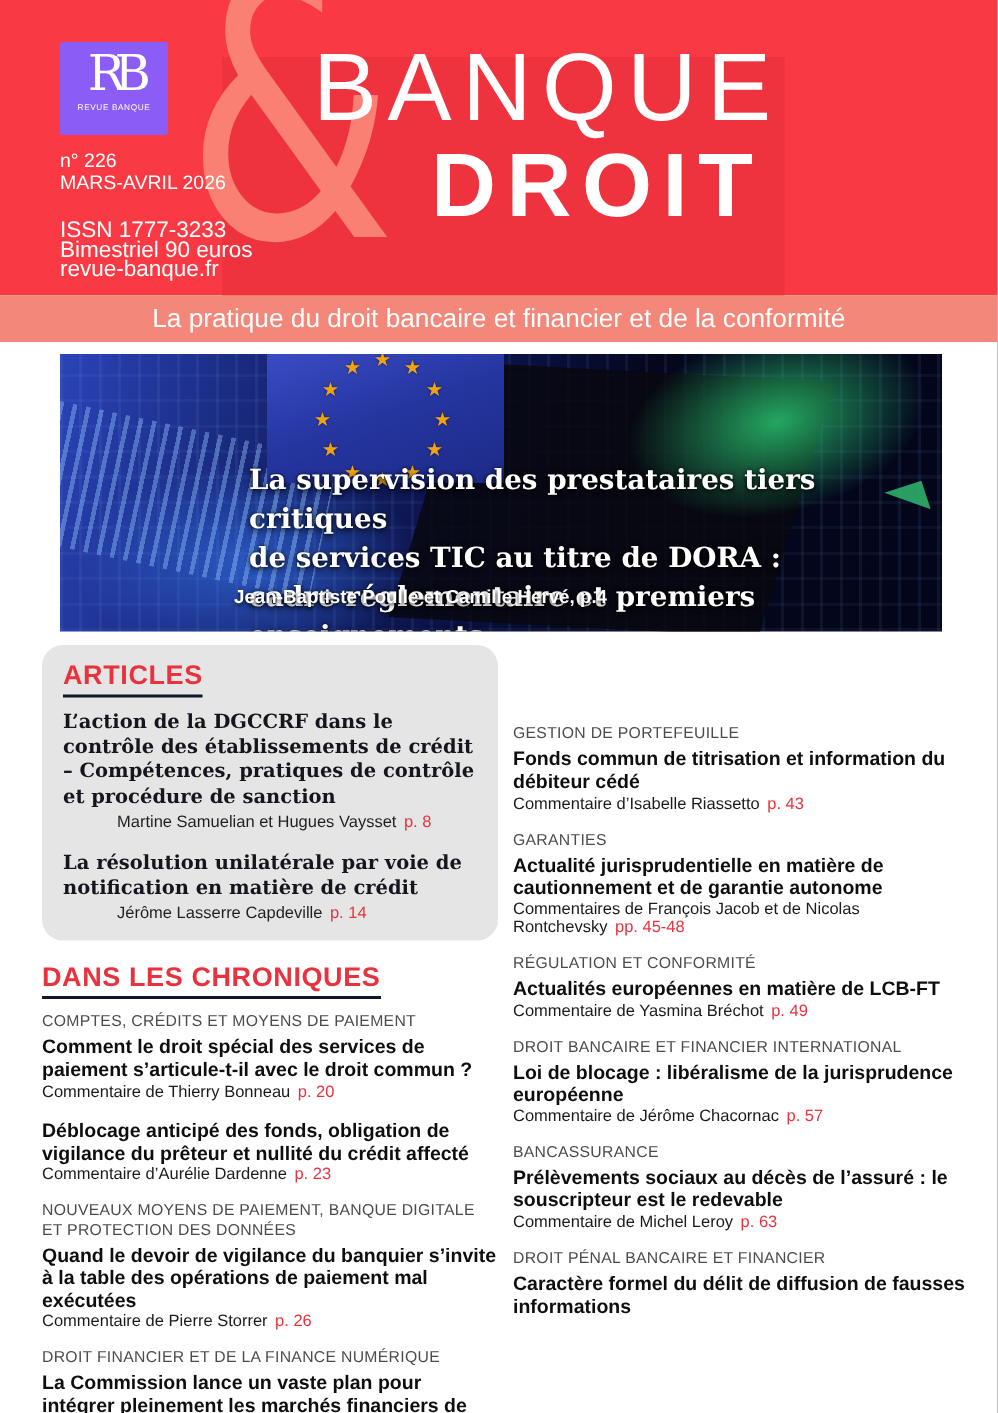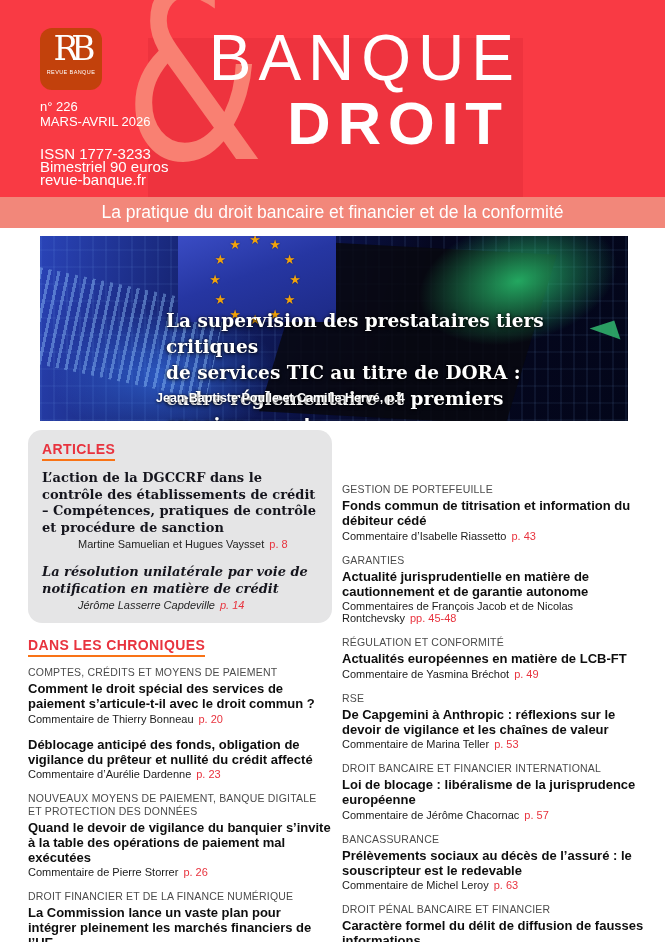--- a/index.html
+++ b/index.html
@@ -10,22 +10,22 @@
   .masthead{position:absolute;top:0;left:0;width:665px;height:197px;background:#f93a44;}
   .title-box{position:absolute;left:148px;top:38px;width:375px;height:159px;background:#ee333e;}
   .amp{position:absolute;left:124px;top:-46px;z-index:1;color:#f98072;
        font-family:"DejaVu Sans",sans-serif;font-size:242px;line-height:1;
        transform:scaleX(.74);transform-origin:left top;}
   .mast-title{position:absolute;left:148px;top:38px;width:375px;height:159px;z-index:2;}
   .t1{position:absolute;right:2px;top:-12px;color:#fff;font-size:64px;font-weight:300;
       letter-spacing:7px;line-height:1;}
   .t2{position:absolute;right:14px;top:56px;color:#fff;font-size:60px;font-weight:700;
       letter-spacing:7px;line-height:1;}
-  .logo{position:absolute;left:40px;top:28px;width:62px;height:62px;background:#c2410c;
-        border-radius:12px;text-align:center;z-index:3;}
+  .logo{position:absolute;left:40px;top:28px;width:72px;height:62px;background:#8b5cf6;
+        border-radius:2px;text-align:center;z-index:3;}
   .logo-rb{font-family:"DejaVu Serif",serif;color:#fff;font-size:33px;letter-spacing:-7px;
            margin-top:3px;line-height:36px;}
   .logo-sub{font-size:5.5px;color:#fff;letter-spacing:.4px;margin-top:2px;}
   .issue{position:absolute;left:40px;top:99px;color:#fff;font-size:13px;line-height:15px;z-index:3;}
   .meta{position:absolute;left:40px;top:147px;color:#fff;font-size:15px;line-height:13px;z-index:3;}
 
   
   .tagline{position:absolute;top:197px;left:0;width:665px;height:31px;background:#f2877a;
            color:#fff;font-size:17.5px;line-height:30px;text-align:center;}
 
@@ -58,26 +58,26 @@
       text-shadow:0 1px 4px rgba(0,0,0,.9),0 0 2px rgba(0,0,0,.6);margin-left:12px;}
   .hero-authors{position:absolute;left:116px;top:155px;z-index:5;color:#fff;font-size:12.5px;
       font-weight:700;text-shadow:0 1px 3px rgba(0,0,0,.9);}
 
   
   .content{position:absolute;left:28px;top:430px;width:624px;display:flex;gap:10px;}
   .col-left{width:304px;flex:none;}
   .col-right{flex:1;padding-top:53px;}
 
   .articles-box{background:#e5e5e6;border-radius:14px;padding:10px 14px 10px;}
-  .section-heading{display:inline-block;margin:0 0 9px;color:#e8333e;font-size:14px;
-      font-weight:700;letter-spacing:.4px;border-bottom:2px solid #f97316;padding-bottom:2px;}
+  .section-heading{display:inline-block;margin:0 0 9px;color:#e8333e;font-size:18px;
+      font-weight:700;letter-spacing:.4px;border-bottom:2px solid #0f172a;padding-bottom:2px;}
   .chron-heading{margin:14px 0 9px;}
 
   .article{margin-bottom:14px;}
-  .article:last-child{margin-bottom:2px;font-style:italic;}
+  .article:last-child{margin-bottom:2px;}
   .article-title{font-family:"DejaVu Serif",serif;font-weight:700;font-size:13px;
       line-height:16.5px;color:#15151d;}
   .byline{font-size:11px;color:#1f1f1f;margin-top:2px;padding-left:36px;}
   .page-ref{color:#e8333e;margin-left:5px;white-space:nowrap;}
 
   .entry{margin-bottom:12px;}
   .entry-cat{font-size:10.5px;color:#4b4b4b;line-height:12.5px;margin-bottom:2.5px;letter-spacing:.2px;}
   .entry-title{font-size:13px;font-weight:700;color:#0e0e0e;line-height:15px;}
   .entry-comment{font-size:11px;color:#1a1a1a;margin-top:1.5px;}
 </style>
@@ -201,25 +201,20 @@
     <div class="entry-title">Actualité jurisprudentielle en matière de cautionnement et de garantie autonome</div>
     <div class="entry-comment"><span class="comment-name">Commentaires de François Jacob et de Nicolas Rontchevsky</span><span class="page-ref">pp. 45-48</span></div>
   </div>
 
   <div class="entry">
     <div class="entry-cat">RÉGULATION ET CONFORMITÉ</div>
     <div class="entry-title">Actualités européennes en matière de LCB-FT</div>
     <div class="entry-comment"><span class="comment-name">Commentaire de Yasmina Bréchot</span><span class="page-ref">p. 49</span></div>
   </div>
 
-  <div class="entry">
-    <div class="entry-cat">RSE</div>
-    <div class="entry-title">De Capgemini à Anthropic : réflexions sur le devoir de vigilance et les chaînes de valeur</div>
-    <div class="entry-comment"><span class="comment-name">Commentaire de Marina Teller</span><span class="page-ref">p. 53</span></div>
-  </div>
 
   <div class="entry">
     <div class="entry-cat">DROIT BANCAIRE ET FINANCIER INTERNATIONAL</div>
     <div class="entry-title">Loi de blocage : libéralisme de la jurisprudence européenne</div>
     <div class="entry-comment"><span class="comment-name">Commentaire de Jérôme Chacornac</span><span class="page-ref">p. 57</span></div>
   </div>
 
   <div class="entry">
     <div class="entry-cat">BANCASSURANCE</div>
     <div class="entry-title">Prélèvements sociaux au décès de l’assuré : le souscripteur est le redevable</div>

